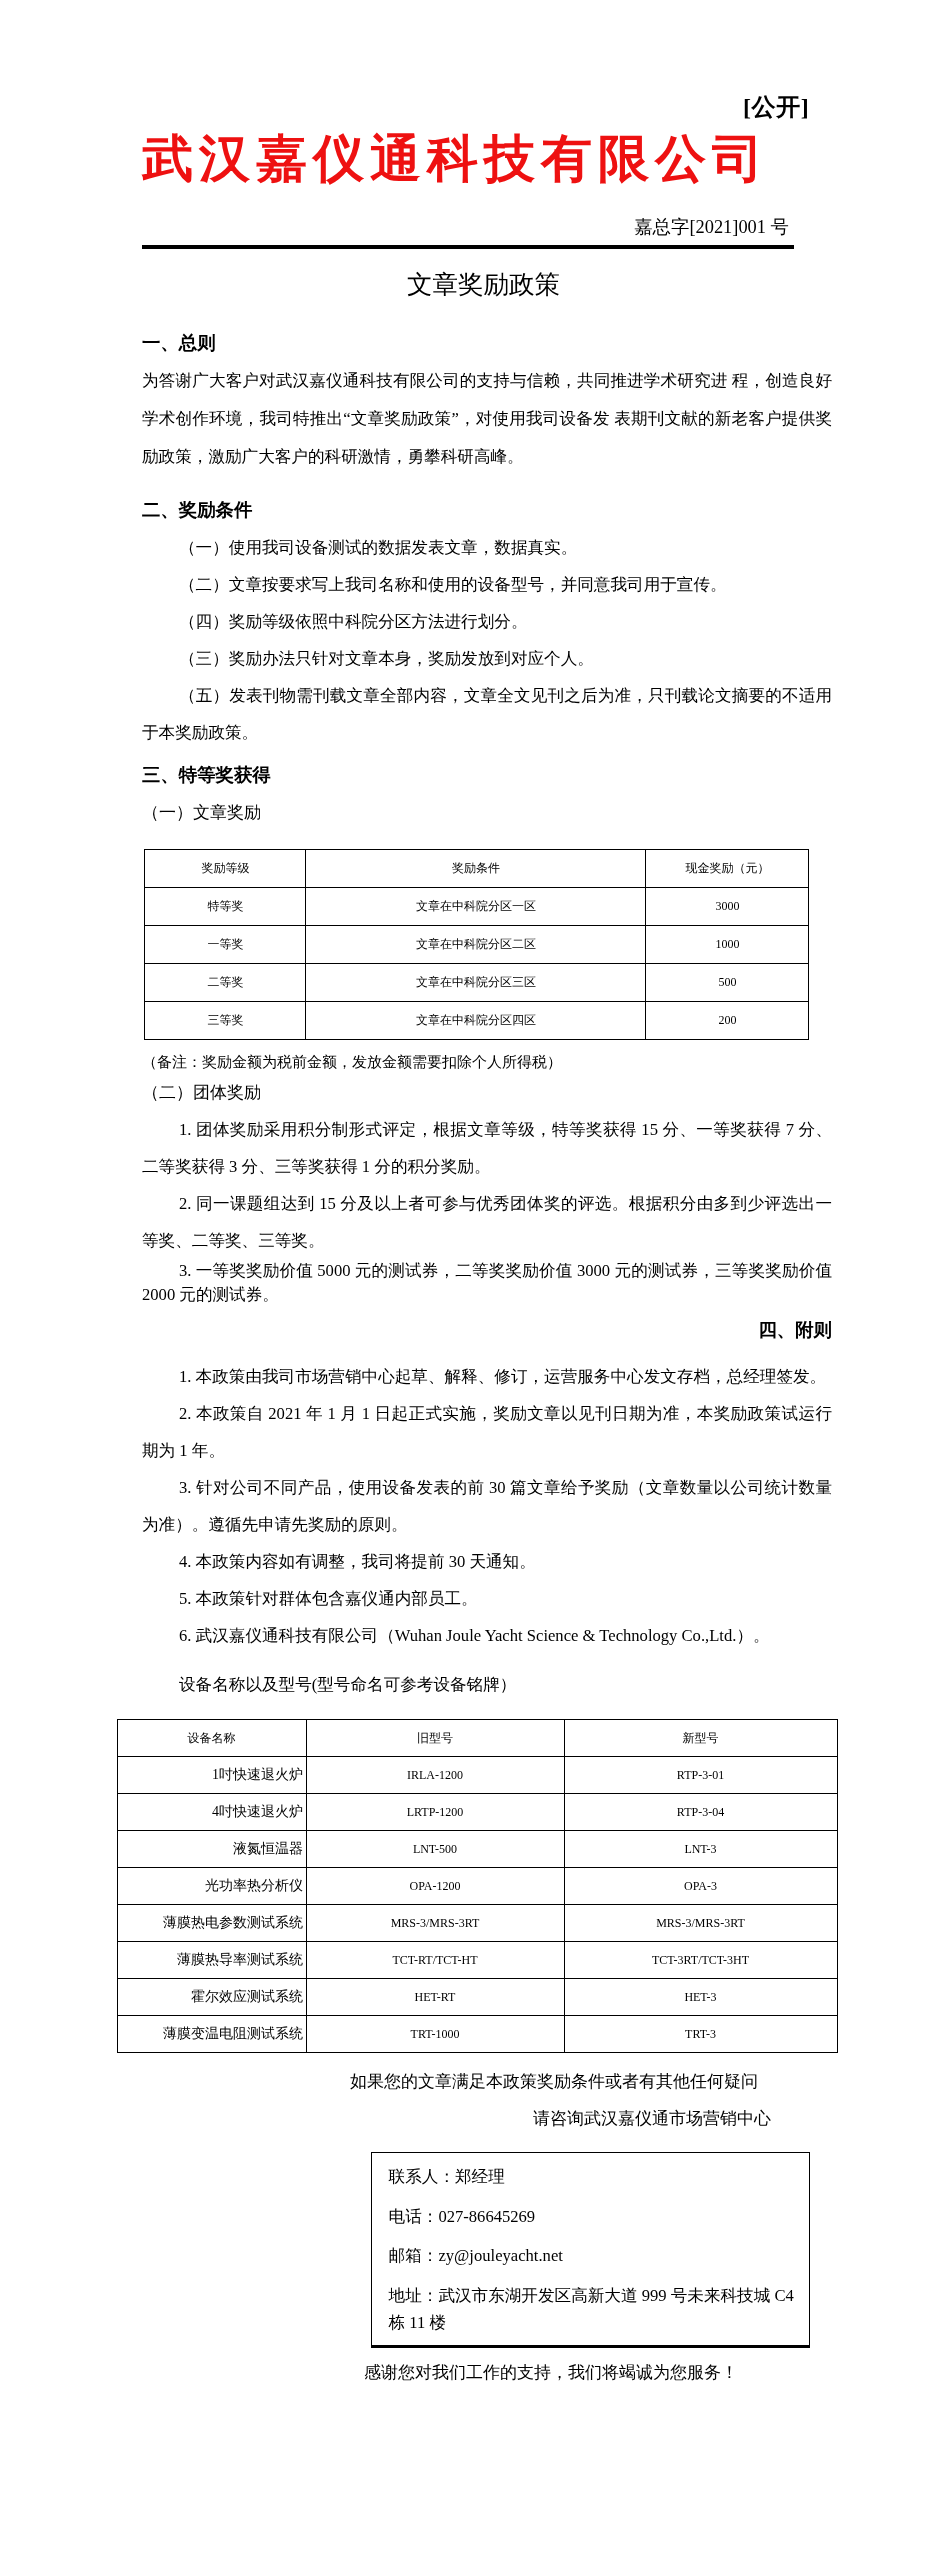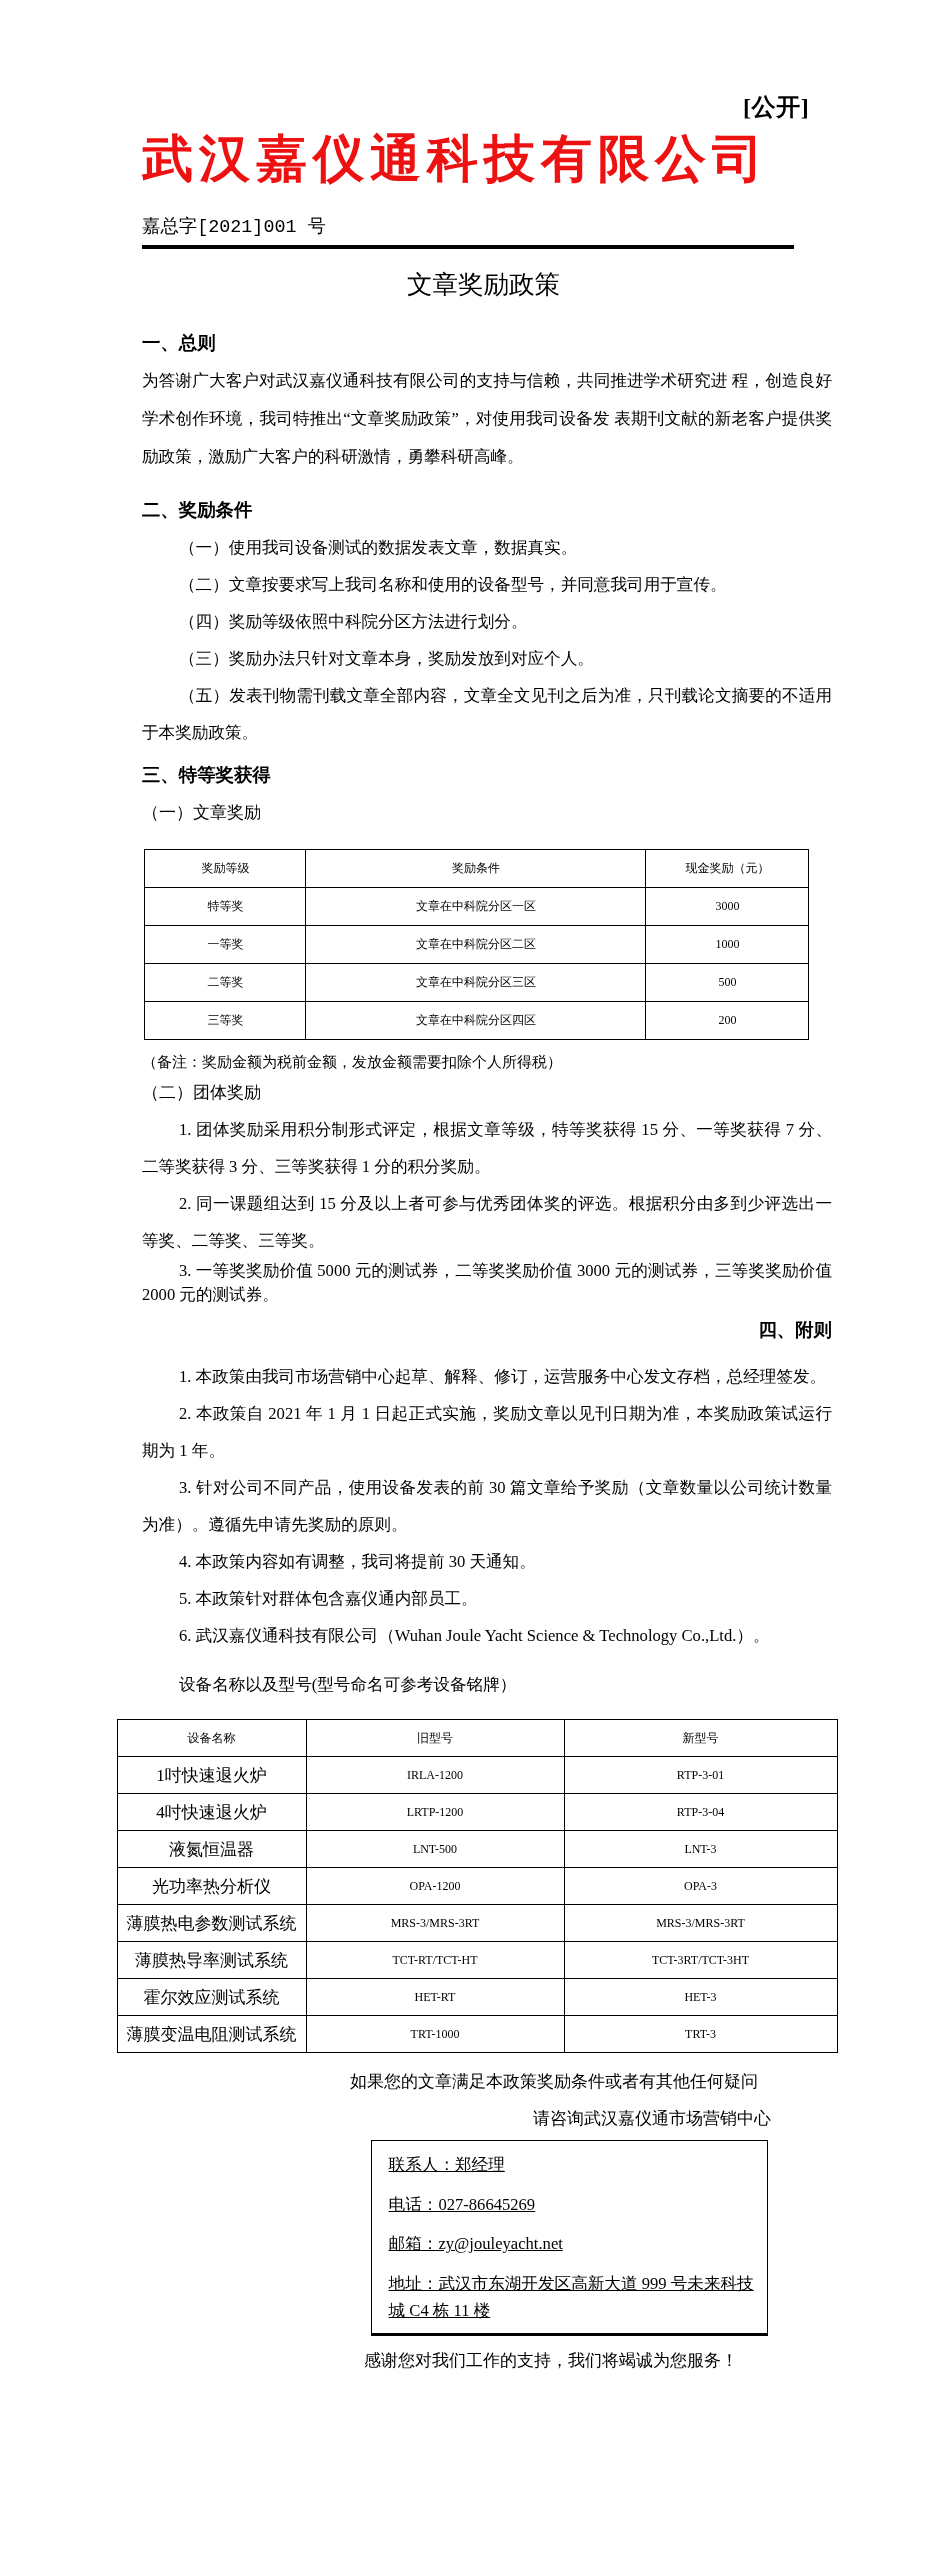--- a/index.html
+++ b/index.html
@@ -10,51 +10,50 @@
   }
   .content{box-sizing:border-box;width:942px;padding:0 110px 0 142px;position:relative;}
   .classification{
     position:absolute;left:743px;top:91px;font-size:24px;font-weight:bold;
     letter-spacing:0.6px;white-space:nowrap;
   }
   .company-title{
     margin-top:132px;color:#ee1111;font-weight:bold;font-size:51px;line-height:1.06;
     letter-spacing:6px;white-space:nowrap;
   }
-  .doc-number{margin-top:30px;font-size:18.4px;text-align:left;padding-right:43px;line-height:1.3;font-family:Liberation Mono, monospace;}
+  .doc-number{margin-top:30px;font-size:18.4px;text-align:right;padding-right:43px;line-height:1.3;}
   .rule{margin-top:5.3px;width:652px;height:3.6px;background:#000;}
   .doc-title{margin-top:20px;font-size:25.5px;font-weight:normal;text-align:center;padding-right:7.1px;line-height:1.25;}
   .sec-heading{font-size:18.4px;font-weight:bold;line-height:37px;margin:0;}
   .h-general{margin-top:24px;}
   .h-conditions{margin-top:16.6px;}
   .h-policy{margin-top:6px;}
   .h-appendix{margin-top:4.7px;text-align:right;}
   .bodytext{font-size:16.6px;line-height:37px;margin:0;text-align:justify;}
   .para-general{margin-top:0;line-height:38px;}
   .indent{text-indent:37px;}
   .tight{line-height:24px;}
   .sub-heading{font-size:17px;line-height:37px;margin:0;}
   .m-top15{margin-top:9px;}
   table{border-collapse:collapse;table-layout:fixed;}
   td,th{border:1.2px solid #000;text-align:center;vertical-align:middle;
         font-weight:normal;font-size:12px;padding:0 2.4px;overflow:hidden;}
   .reward-table{margin-top:18px;margin-left:2.4px;width:664px;}
   .reward-table tr{height:38px;}
   .equipment-table{margin-top:16.6px;margin-left:-25.5px;width:719px;}
   .equipment-table tr{height:37px;}
-  .equipment-table td.devname{font-size:17px;}
+  .equipment-table td.devname{font-size:14px;text-align:right;}
   .note-line{font-size:15px;line-height:24px;margin:9.5px 0 0 0;}
   .equip-intro{margin-top:12px;}
   .inquiry-1{margin:9.5px 0 0 208px;font-size:17px;line-height:37px;}
   .inquiry-2{margin:0 0 0 391px;font-size:17px;line-height:37px;}
   .contact-box{
-    box-sizing:border-box;margin-left:229px;margin-top:3px;width:397px;
+    box-sizing:border-box;margin-left:229px;margin-top:15px;width:439px;
     border:1.8px solid #000;border-bottom:3.6px solid #000;
     padding:10.7px 12px 9.5px 16.6px;
-    text-decoration:underline;
   }
   .contact-line{font-size:16.6px;line-height:27px;margin:0 0 12.5px 0;text-align:left;}
   .contact-line.last{margin-bottom:0;}
   .thanks{margin:12px 0 0 222px;font-size:17px;line-height:26px;}
 </style>
 </head>
 <body>
 
 <div class="classification">[公开]</div>
 

